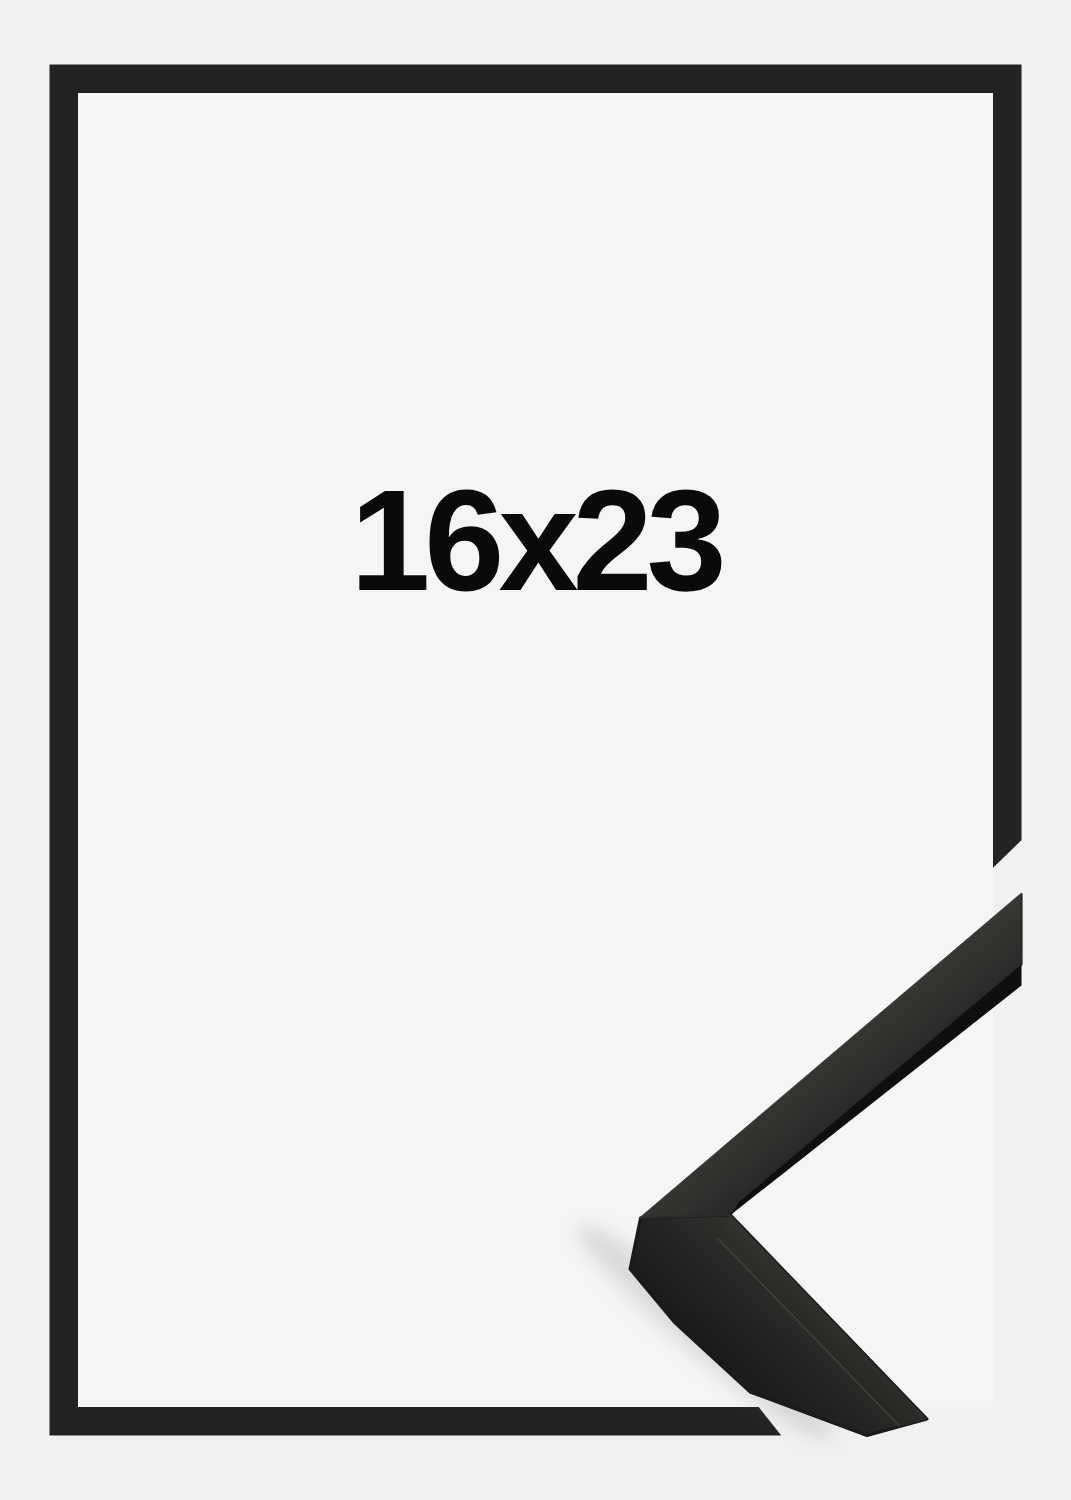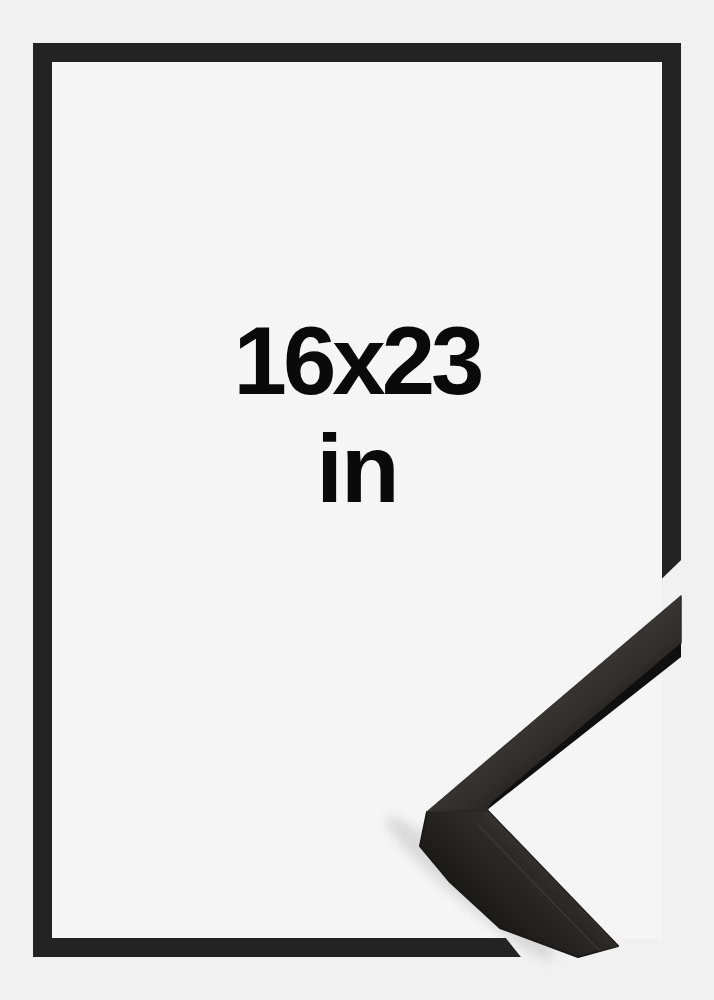--- a/index.html
+++ b/index.html
@@ -85,14 +85,13 @@
 
       <polygon points="427,812 681,596 681,643 493,801 487,810" fill="url(#gradUpperArm)" stroke="#2c2b29" stroke-width="1.5" stroke-linejoin="round"></polygon>
 
       <polygon points="493,801 681,643 681,657 487,810" fill="#0f0f0f"></polygon>
 
       <line x1="428" y1="811" x2="681" y2="596" stroke="#56544f" stroke-width="1" opacity="0.45"></line>
     </g>
   </svg>
 
   <div class="size-line value">16x23</div>
-  <div class="size-line unit">in</div>
 </div>
 
 </body></html>

